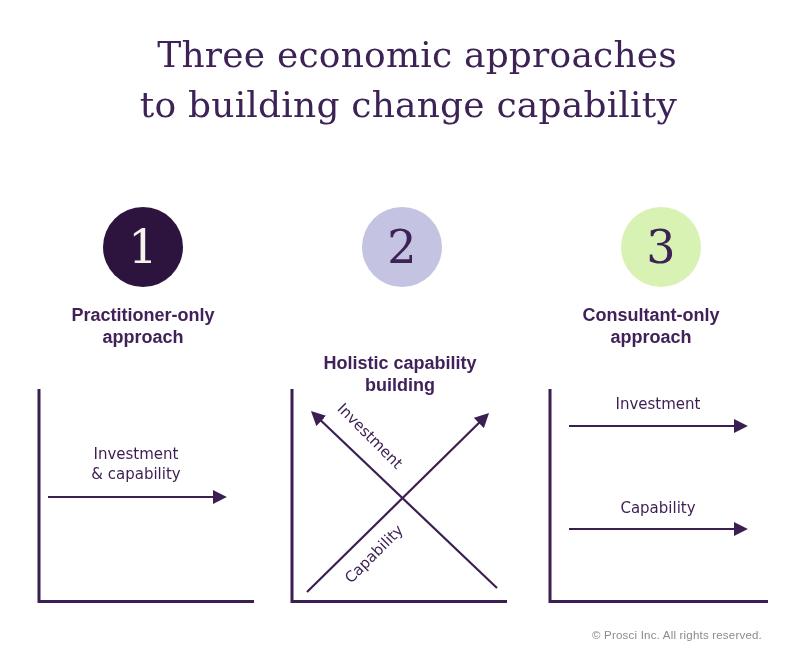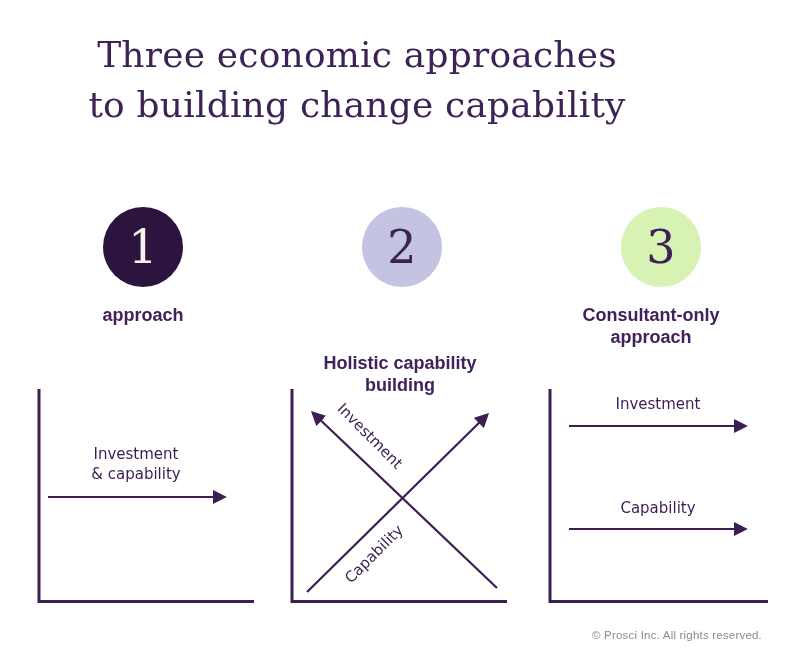--- a/index.html
+++ b/index.html
@@ -11,21 +11,21 @@
     overflow: hidden;
     font-family: "Liberation Sans", sans-serif;
   }
 
   
   .title {
     position: absolute;
     left: 37px;
     top: 30px;
     width: 640px;
-    text-align: center;
+    text-align: right;
     font-family: "DejaVu Serif", serif;
     font-weight: 400;
     font-size: 36px;
     line-height: 50px;
     color: #3d2256;
     letter-spacing: 0.2px;
   }
   .title span { display: block; }
 
   
@@ -97,20 +97,21 @@
     <span>1</span>
   </div>
   <div class="circle circle-2">
     <span>2</span>
   </div>
   <div class="circle circle-3">
     <span>3</span>
   </div>
 
   <div class="approach-label label-1">
+    <span>Practitioner-only</span>
     <span>approach</span>
   </div>
   <div class="approach-label label-2">
     <span>Holistic capability</span>
     <span>building</span>
   </div>
   <div class="approach-label label-3">
     <span>Consultant-only</span>
     <span>approach</span>
   </div>

